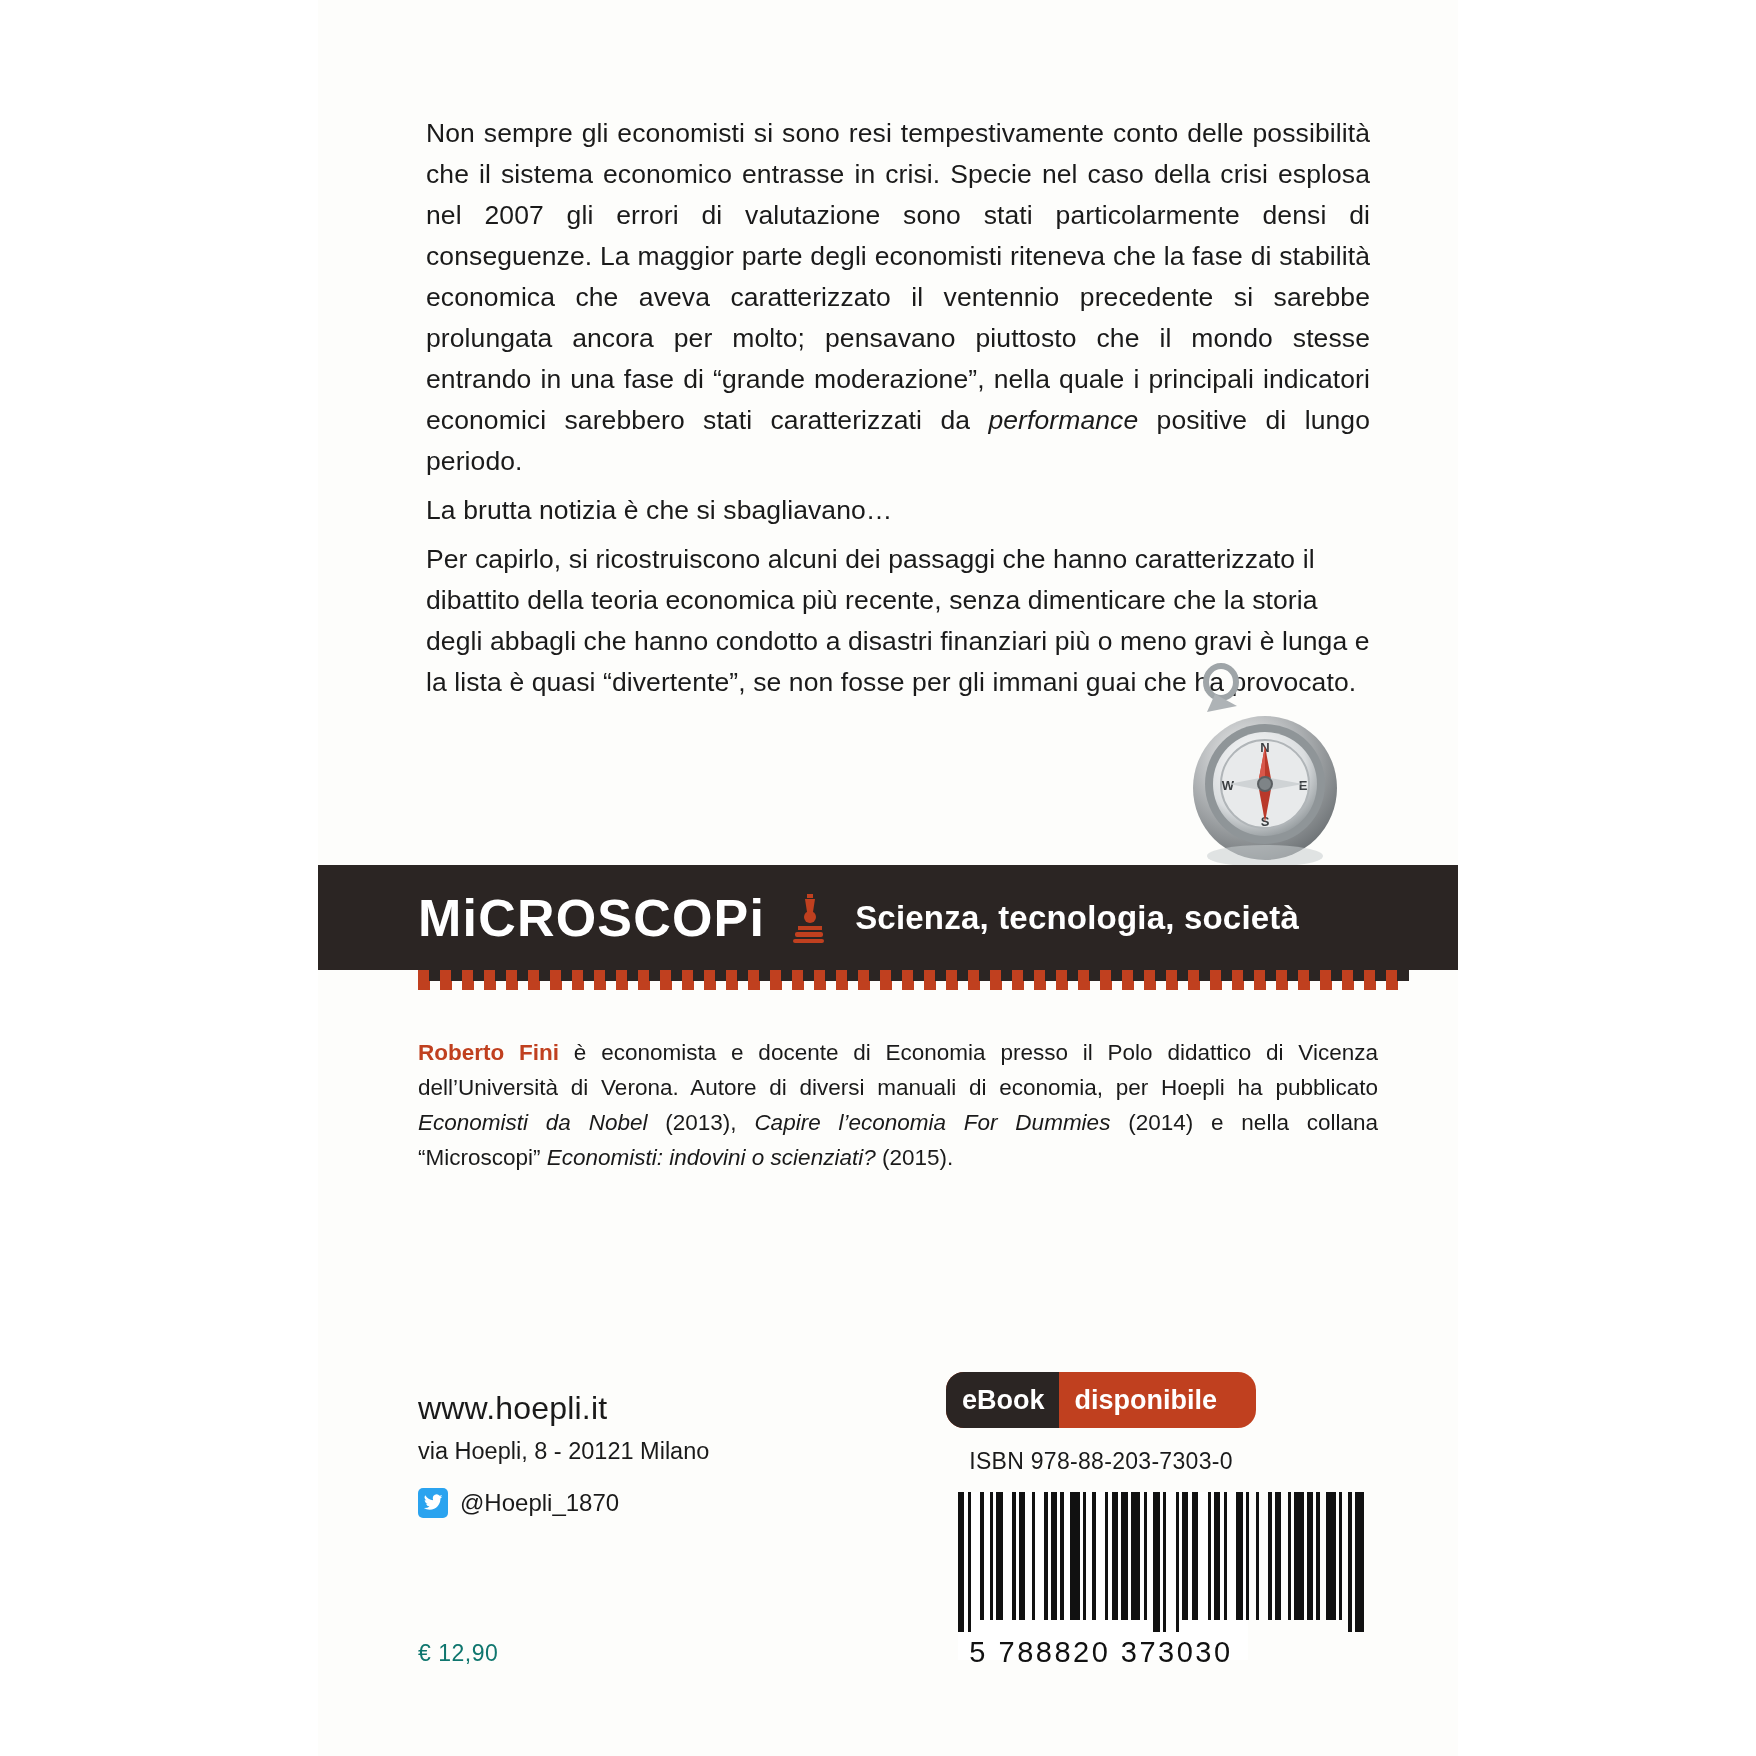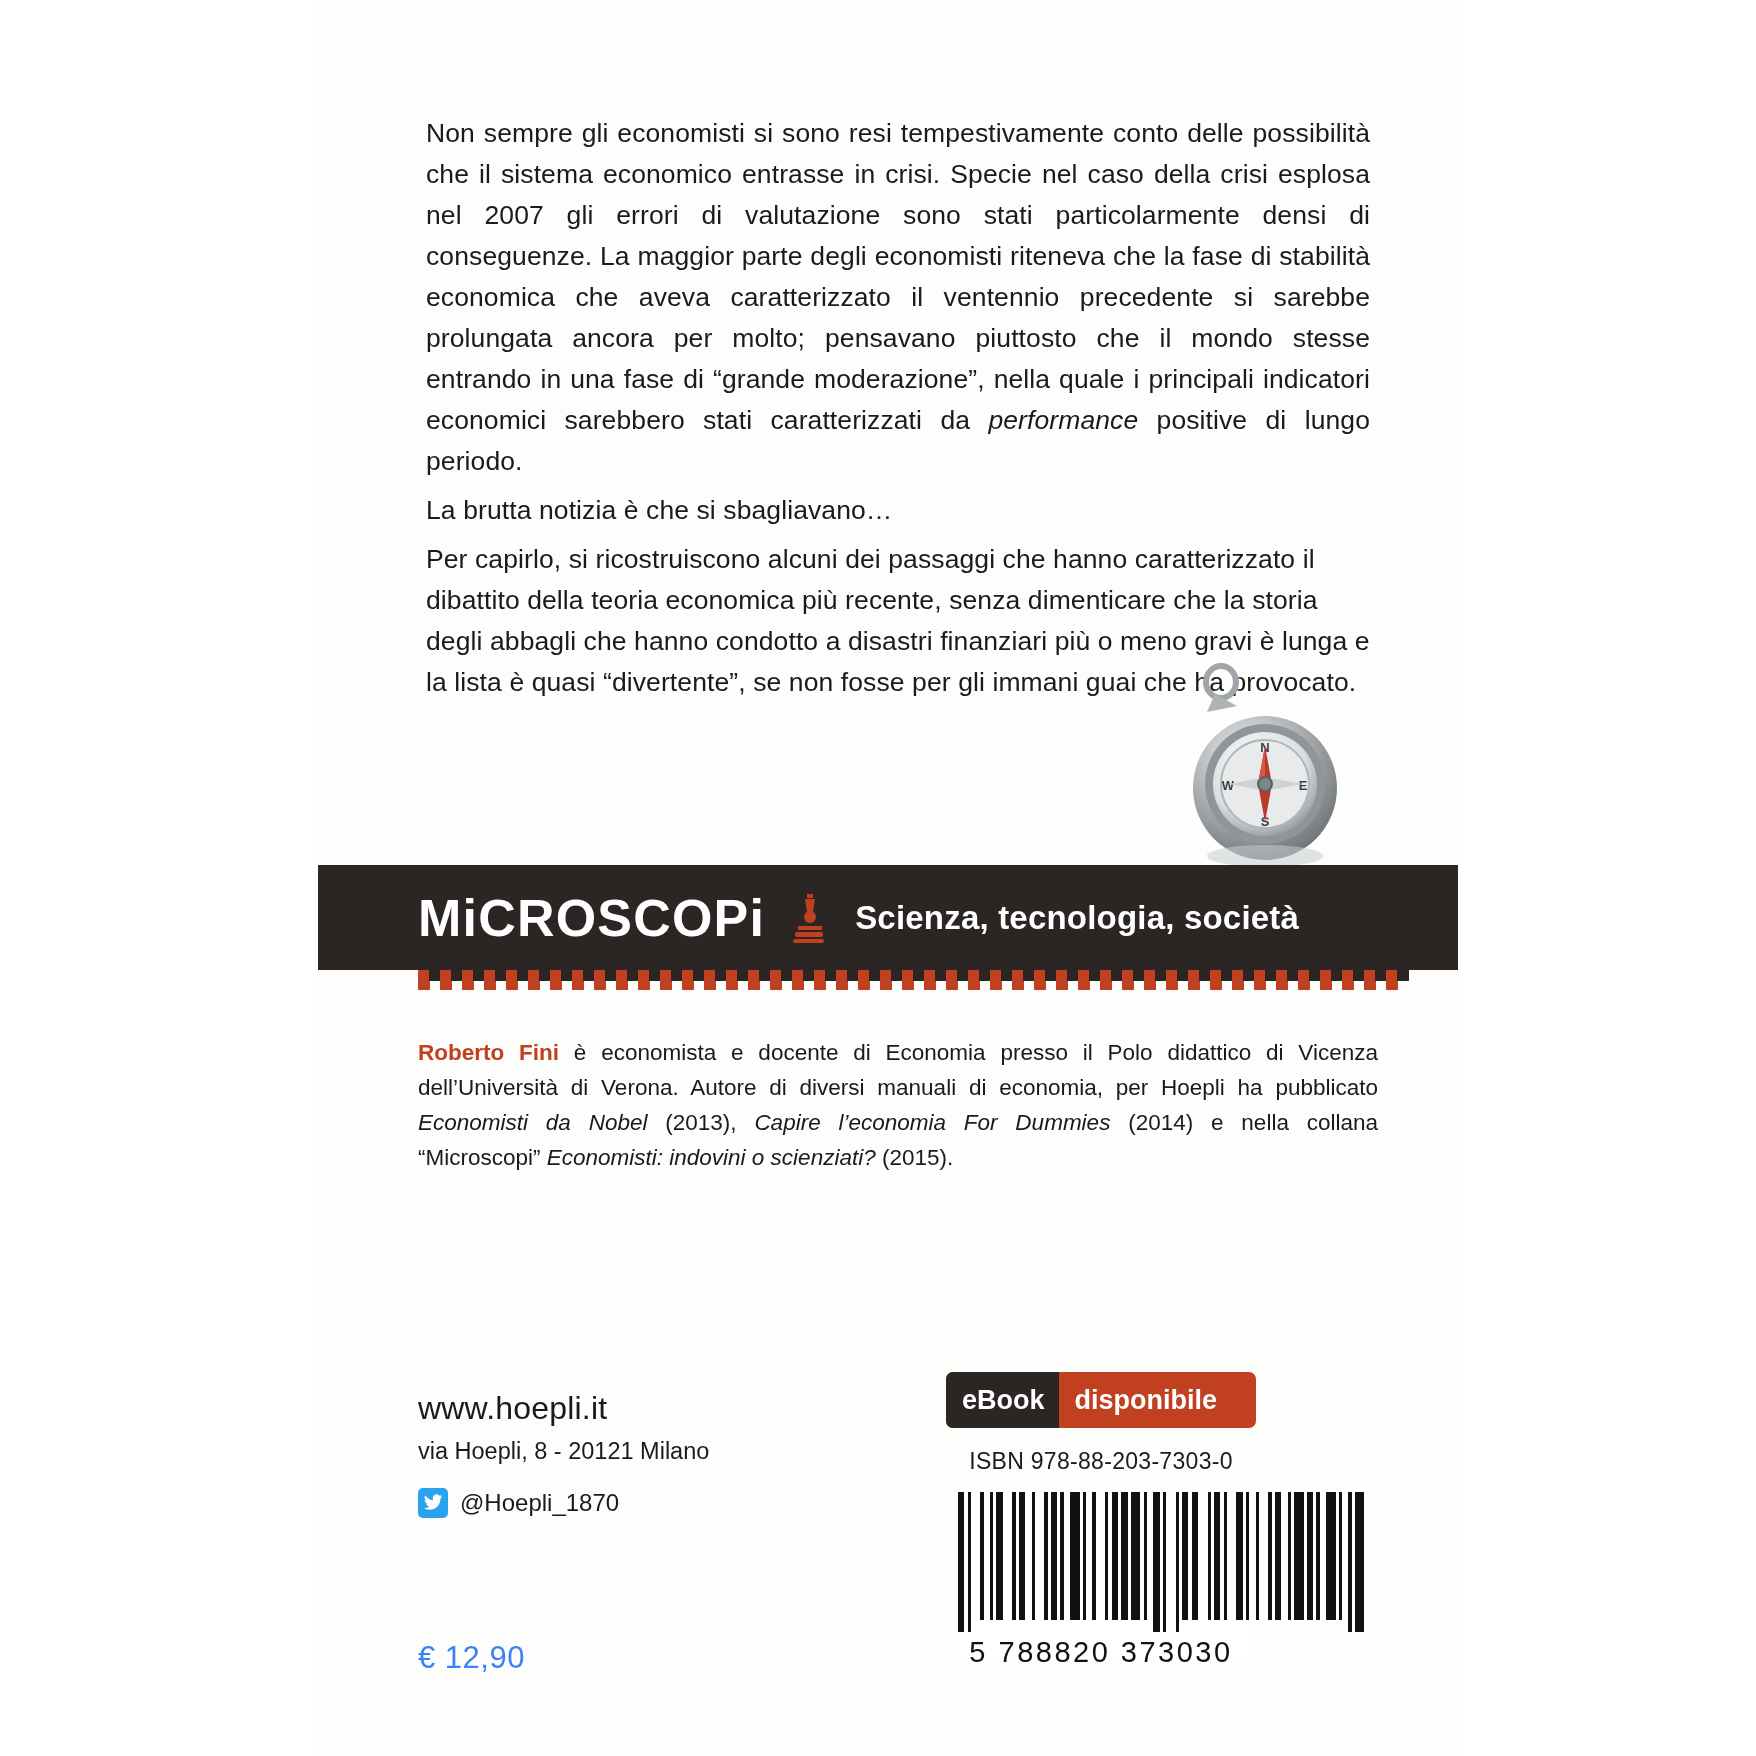--- a/index.html
+++ b/index.html
@@ -165,34 +165,34 @@
     flex: 0 0 auto;
   }
   .twitter-badge svg { position: absolute; left: 5px; top: 6px; }
   .twitter-handle {
     font-size: 24px;
   }
   .price {
     position: absolute;
     left: 100px;
     top: 1640px;
-    font-size: 31px;
-    color: #3b82f6;
+    font-size: 23px;
+    color: #0f766e;
     letter-spacing: 0.5px;
   }
 
   
   .ebook-badge {
     position: absolute;
     left: 628px;
     top: 1372px;
     width: 310px;
     height: 56px;
     background: #c0401f;
-    border-radius: 7px;
+    border-radius: 18px;
     display: flex;
     align-items: center;
     overflow: hidden;
   }
   .ebook-left {
     background: #2b2523;
     color: #ffffff;
     font-size: 27px;
     font-weight: bold;
     height: 100%;

